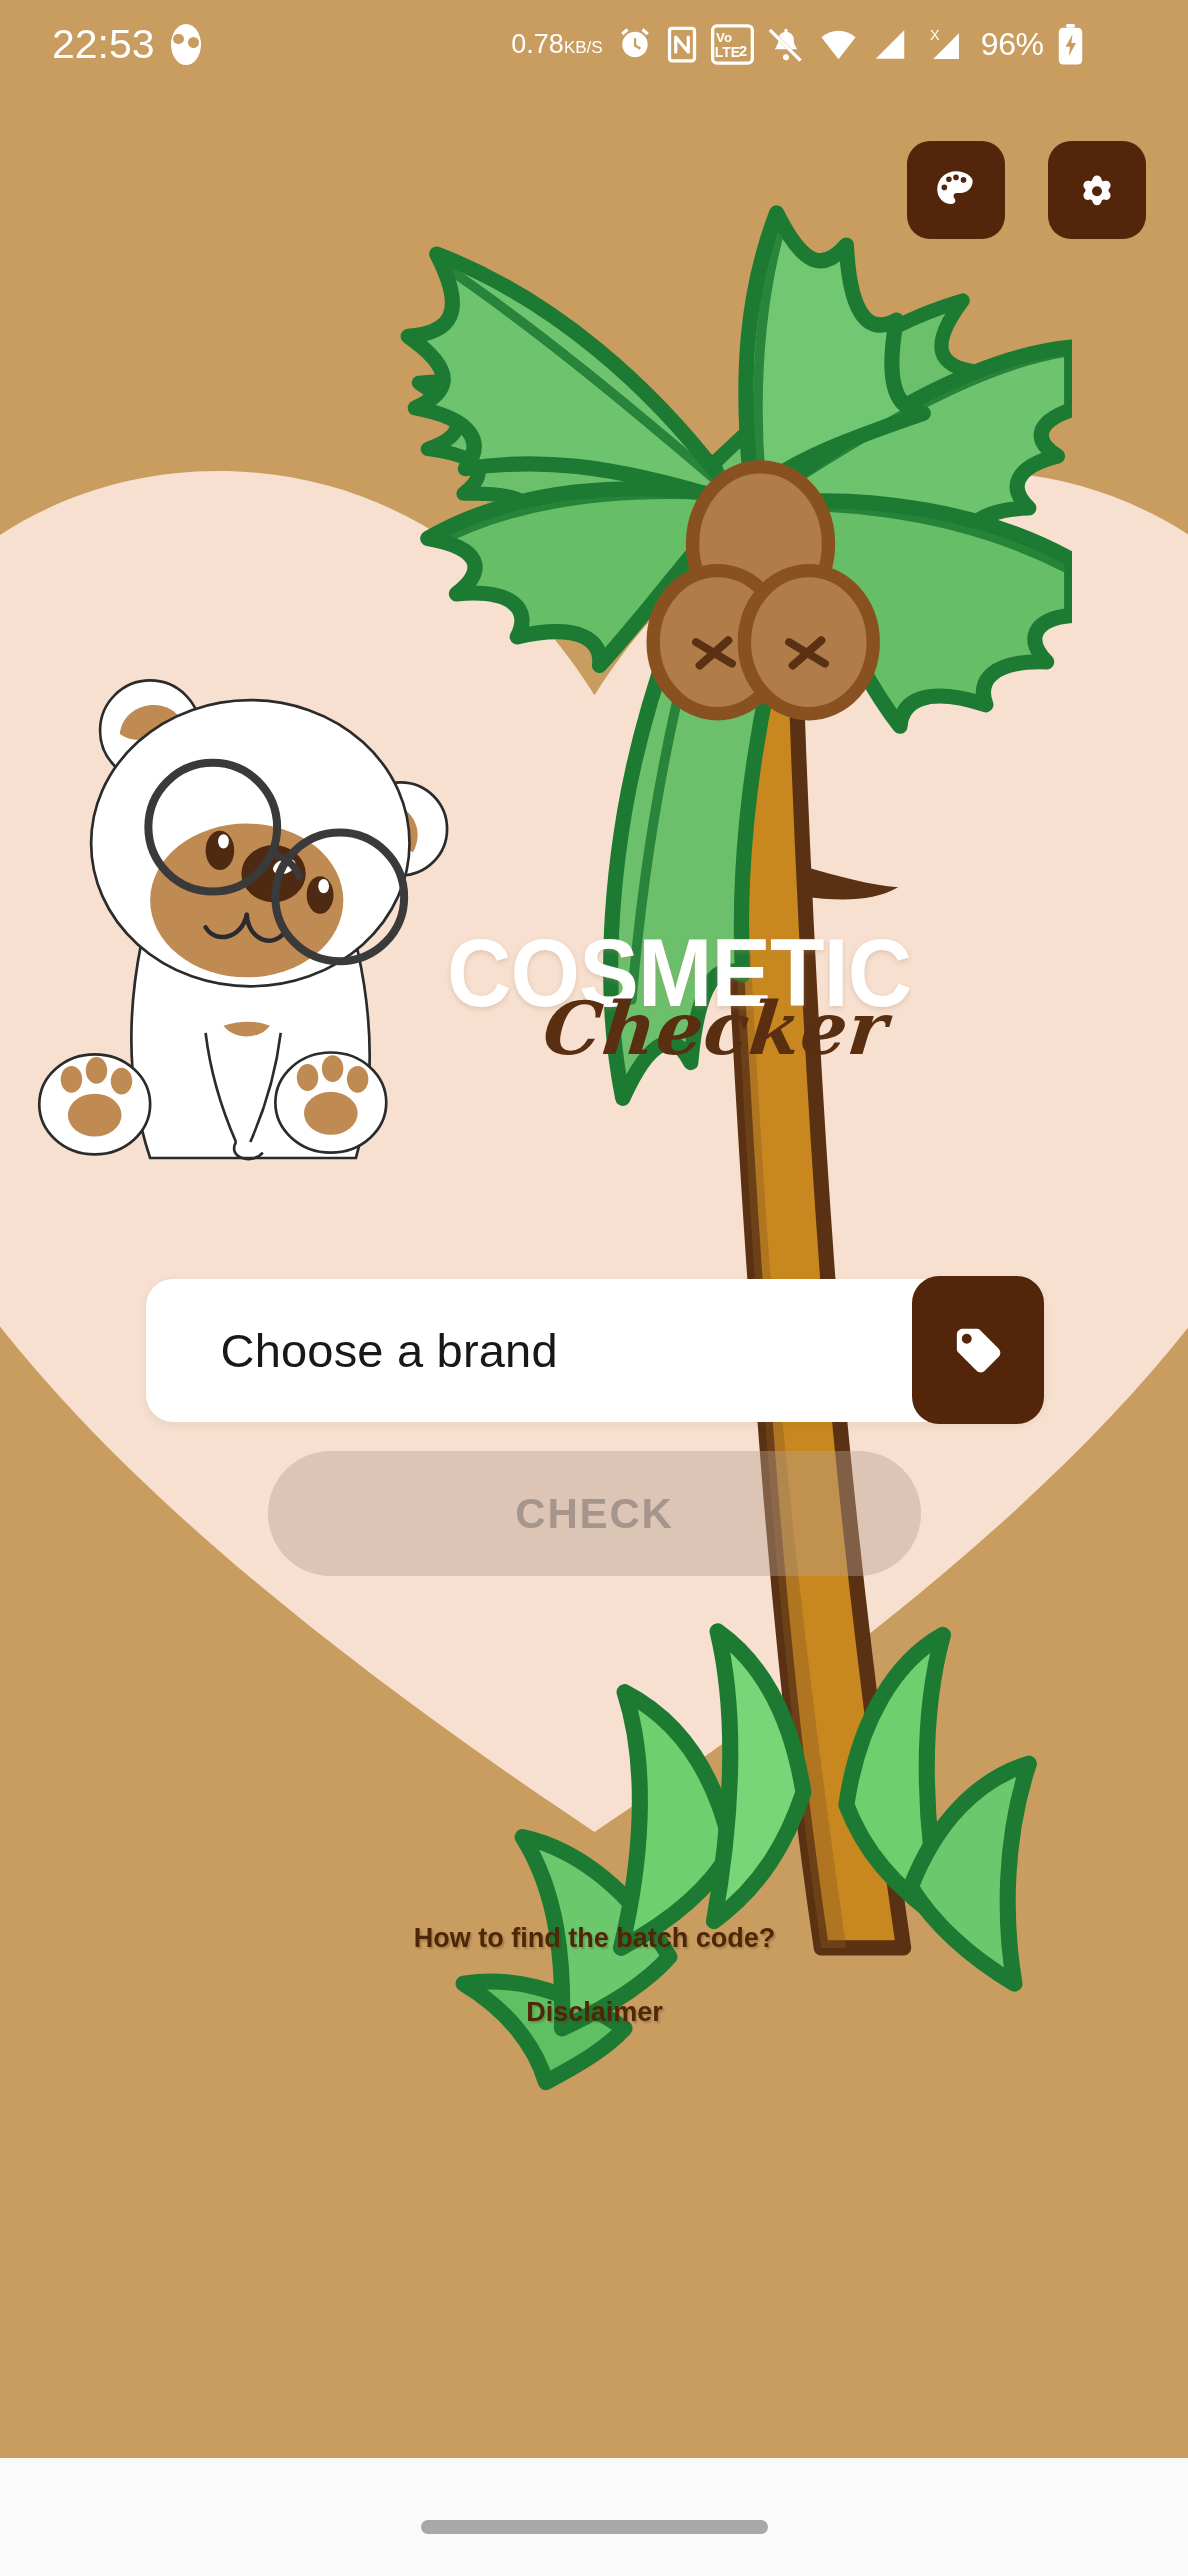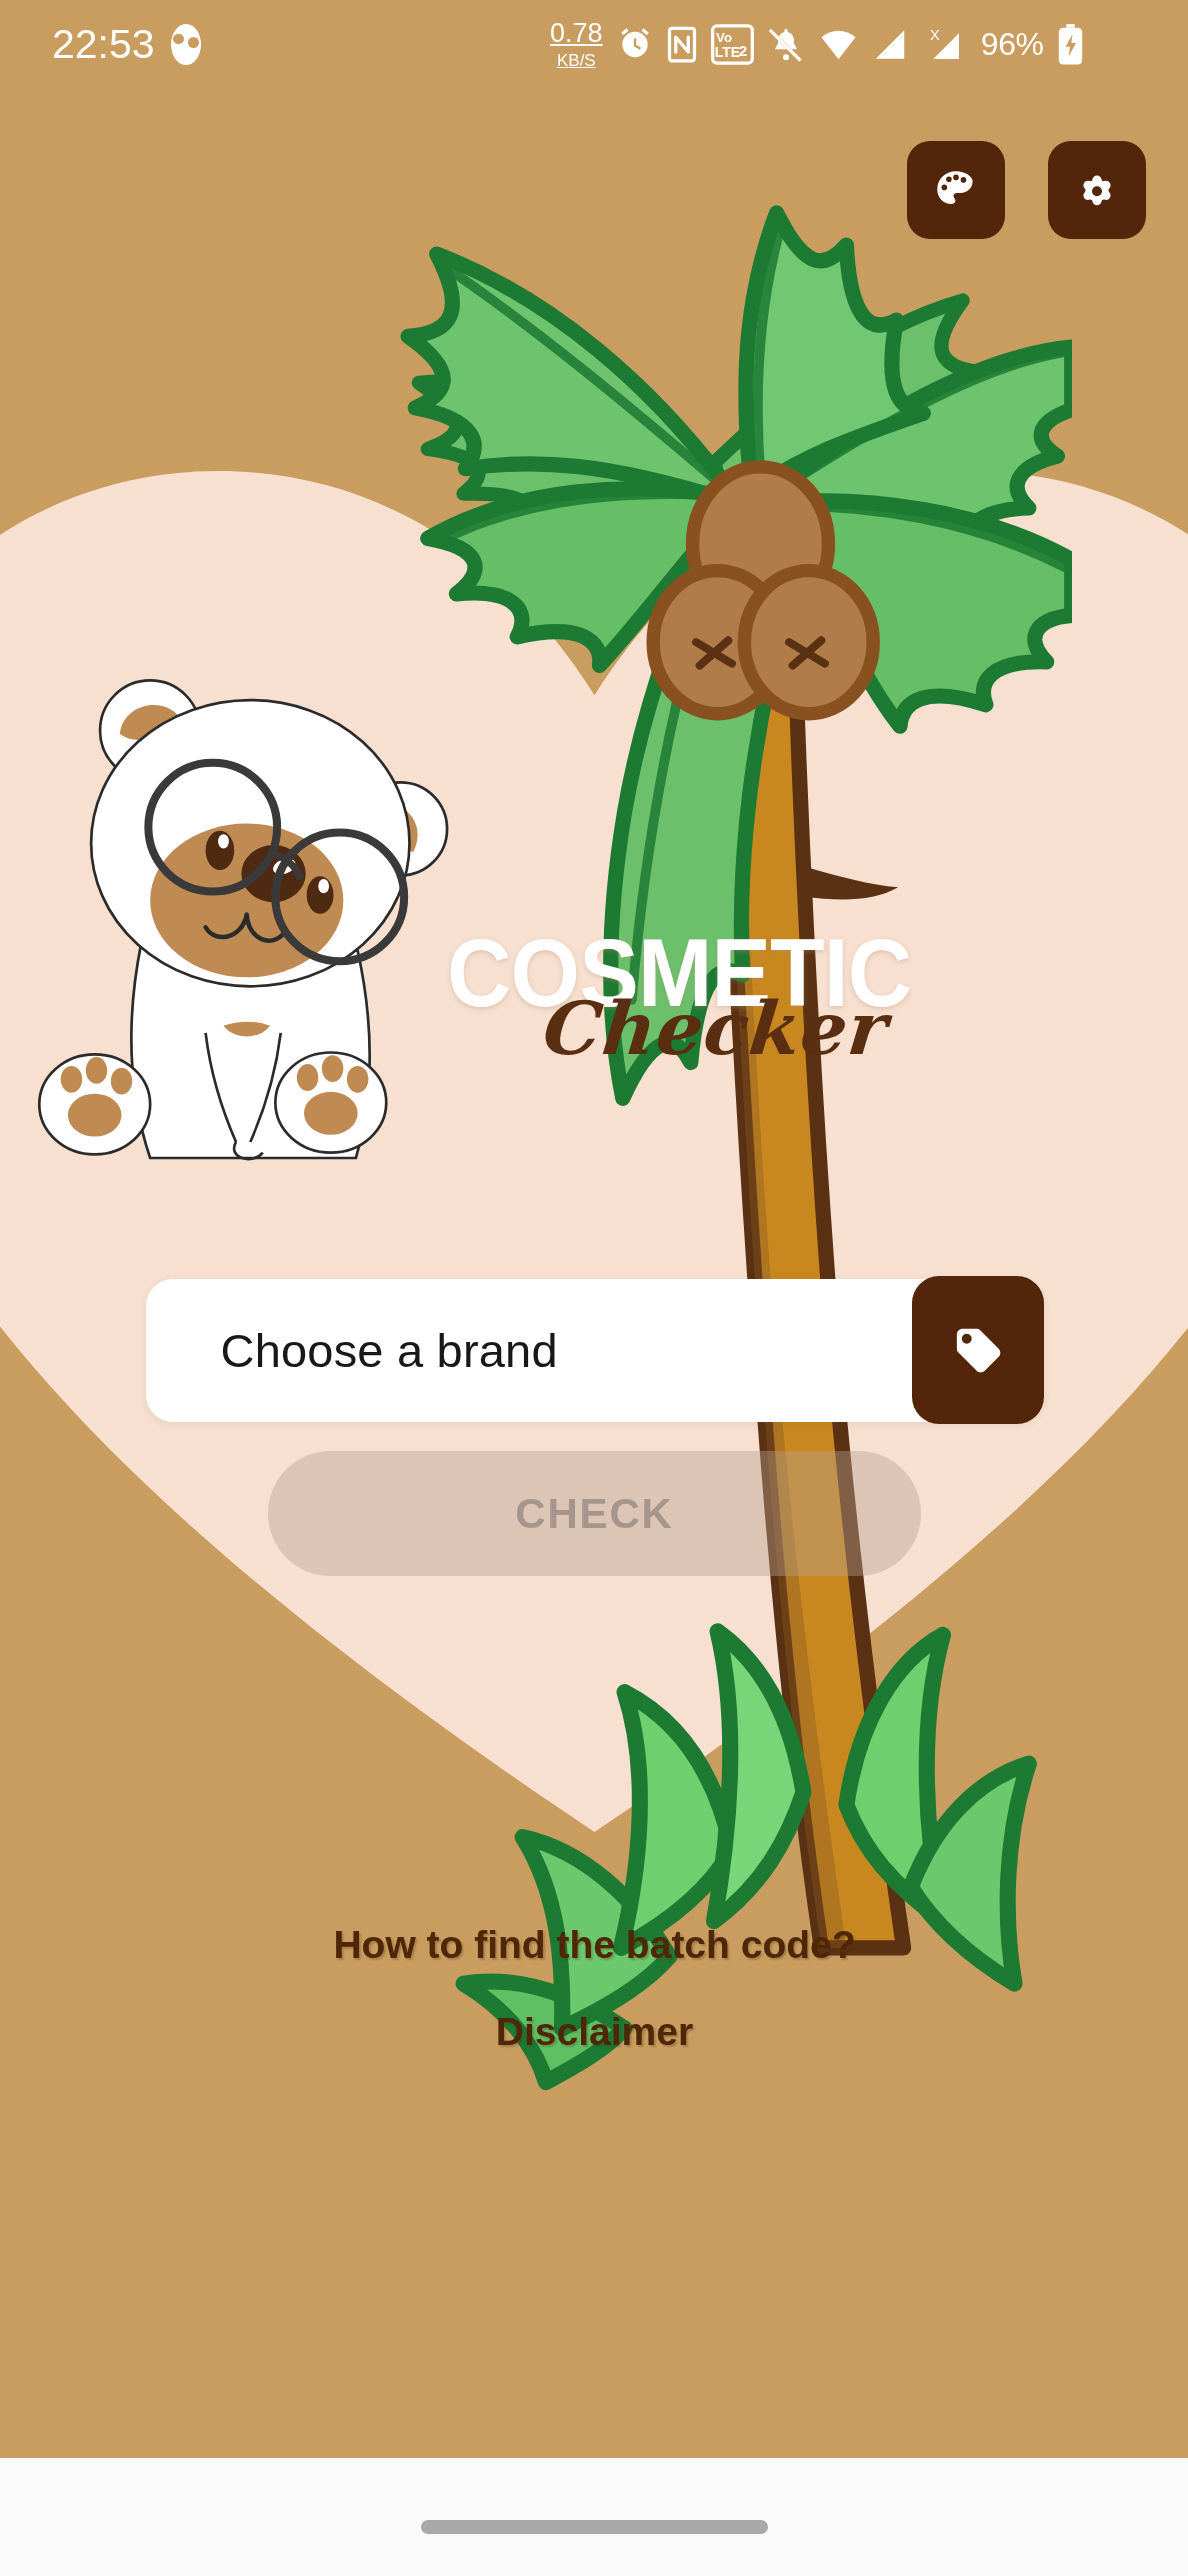--- a/index.html
+++ b/index.html
@@ -75,24 +75,23 @@
 
   .sb-right {
     margin-left: auto;
     margin-right: 38px;
     display: flex;
     align-items: center;
     gap: 13.4px;
   }
   .sb-speed {
     display: flex;
-    flex-direction: column;
+    flex-direction: row;
     align-items: center;
     line-height: 1;
-    text-decoration: underline;
   }
   .sb-speed .num { font-size: 27px; }
   .sb-speed .unit { font-size: 17px; margin-top: 5px; }
 
   .ico { display: block; }
 
   .sb-batt {
     font-size: 32px;
     letter-spacing: -0.4px;
   }
@@ -269,21 +268,21 @@
     position: absolute;
     left: 0;
     top: 1923px;
     width: 1189px;
     z-index: 30;
     text-align: center;
   }
   .link {
     display: block;
     width: 100%;
-    font-size: 39px;
+    font-size: 27px;
     font-weight: 700;
     color: #4e2608;
     letter-spacing: 0px;
     text-shadow: 1.8px 1.8px 1.8px rgba(90,55,20,0.30);
     cursor: pointer;
   }
   .link--second { margin-top: 43px; }
 
   
   .navbar {

